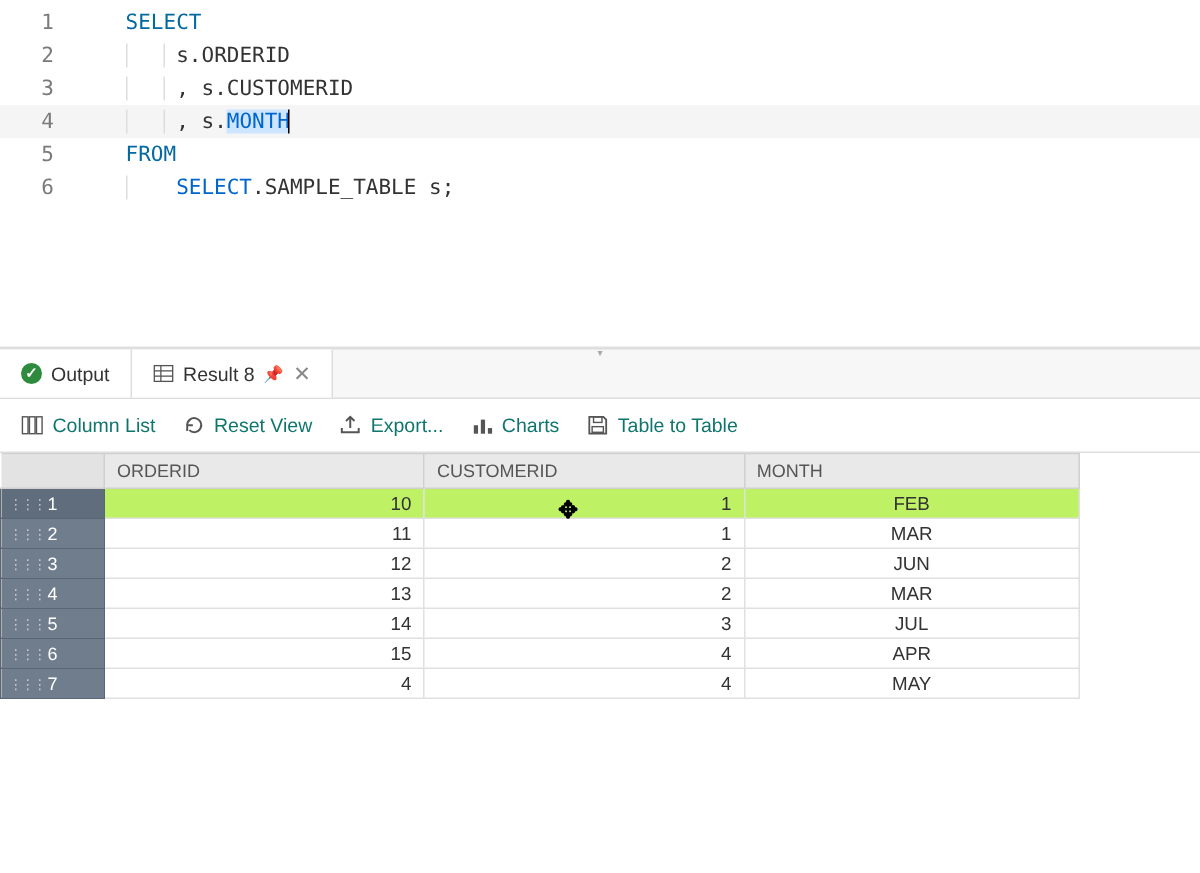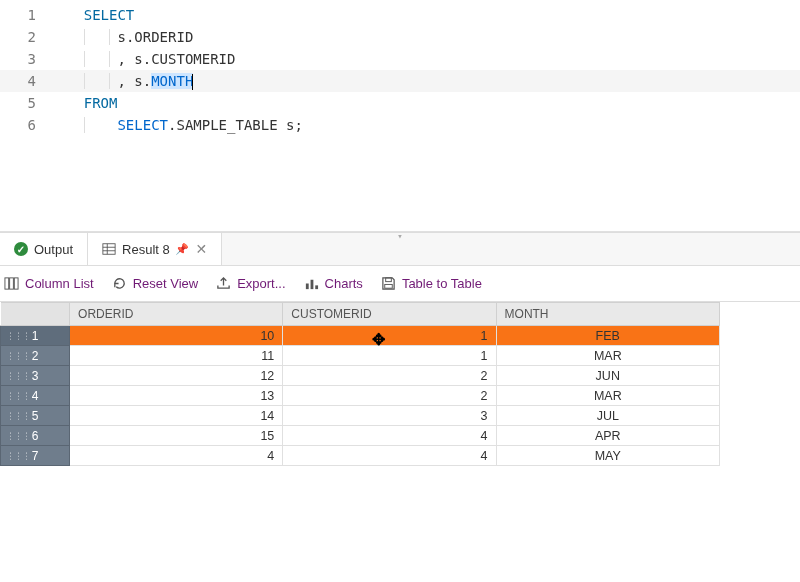--- a/index.html
+++ b/index.html
@@ -83,23 +83,23 @@
     cursor: pointer;
   }
   .tab .ico { width: 14px; height:14px; display:inline-flex; align-items:center; justify-content:center; }
   .tab.output .dot { width:14px; height:14px; border-radius:50%; background:#2e8b3d; display:inline-flex; align-items:center; justify-content:center; color:#fff; font-size:10px; font-weight:bold;}
   .tab .close { color:#888; font-size:14px; }
   .pin { color:#aaa; font-size:11px;}
 
   .toolbar {
     display: flex;
     gap: 18px;
-    padding: 10px 4px;
+    padding: 10px 14px;
     align-items: center;
-    color: #701a75;
+    color: #0f766e;
     border-bottom: 1px solid #ddd;
   }
   .toolbar .btn {
     display: flex;
     align-items: center;
     gap: 6px;
     cursor: pointer;
   }
   .toolbar svg { width:15px; height:15px; }
 
@@ -135,21 +135,21 @@
     font-size: 12px;
     border: 1px solid #5a6673;
     position: relative;
   }
   .grid .rowhdr .grip {
     position:absolute; left:5px; top:50%; transform:translateY(-50%);
     color: rgba(255,255,255,0.6);
     font-size: 9px;
     letter-spacing: -1px;
   }
-  .grid tr.sel td { background: #f97316; }
+  .grid tr.sel td { background: #bef264; }
   .grid tr.sel .rowhdr { background:#5f6d7c;}
   .col-orderid{ width:210px;}
   .col-custid{ width:210px;}
   .col-month{ width:220px;}
   .cursor-cross {
     position:absolute;
     font-size:16px;
     font-weight:bold;
     color:#000;
     pointer-events:none;

